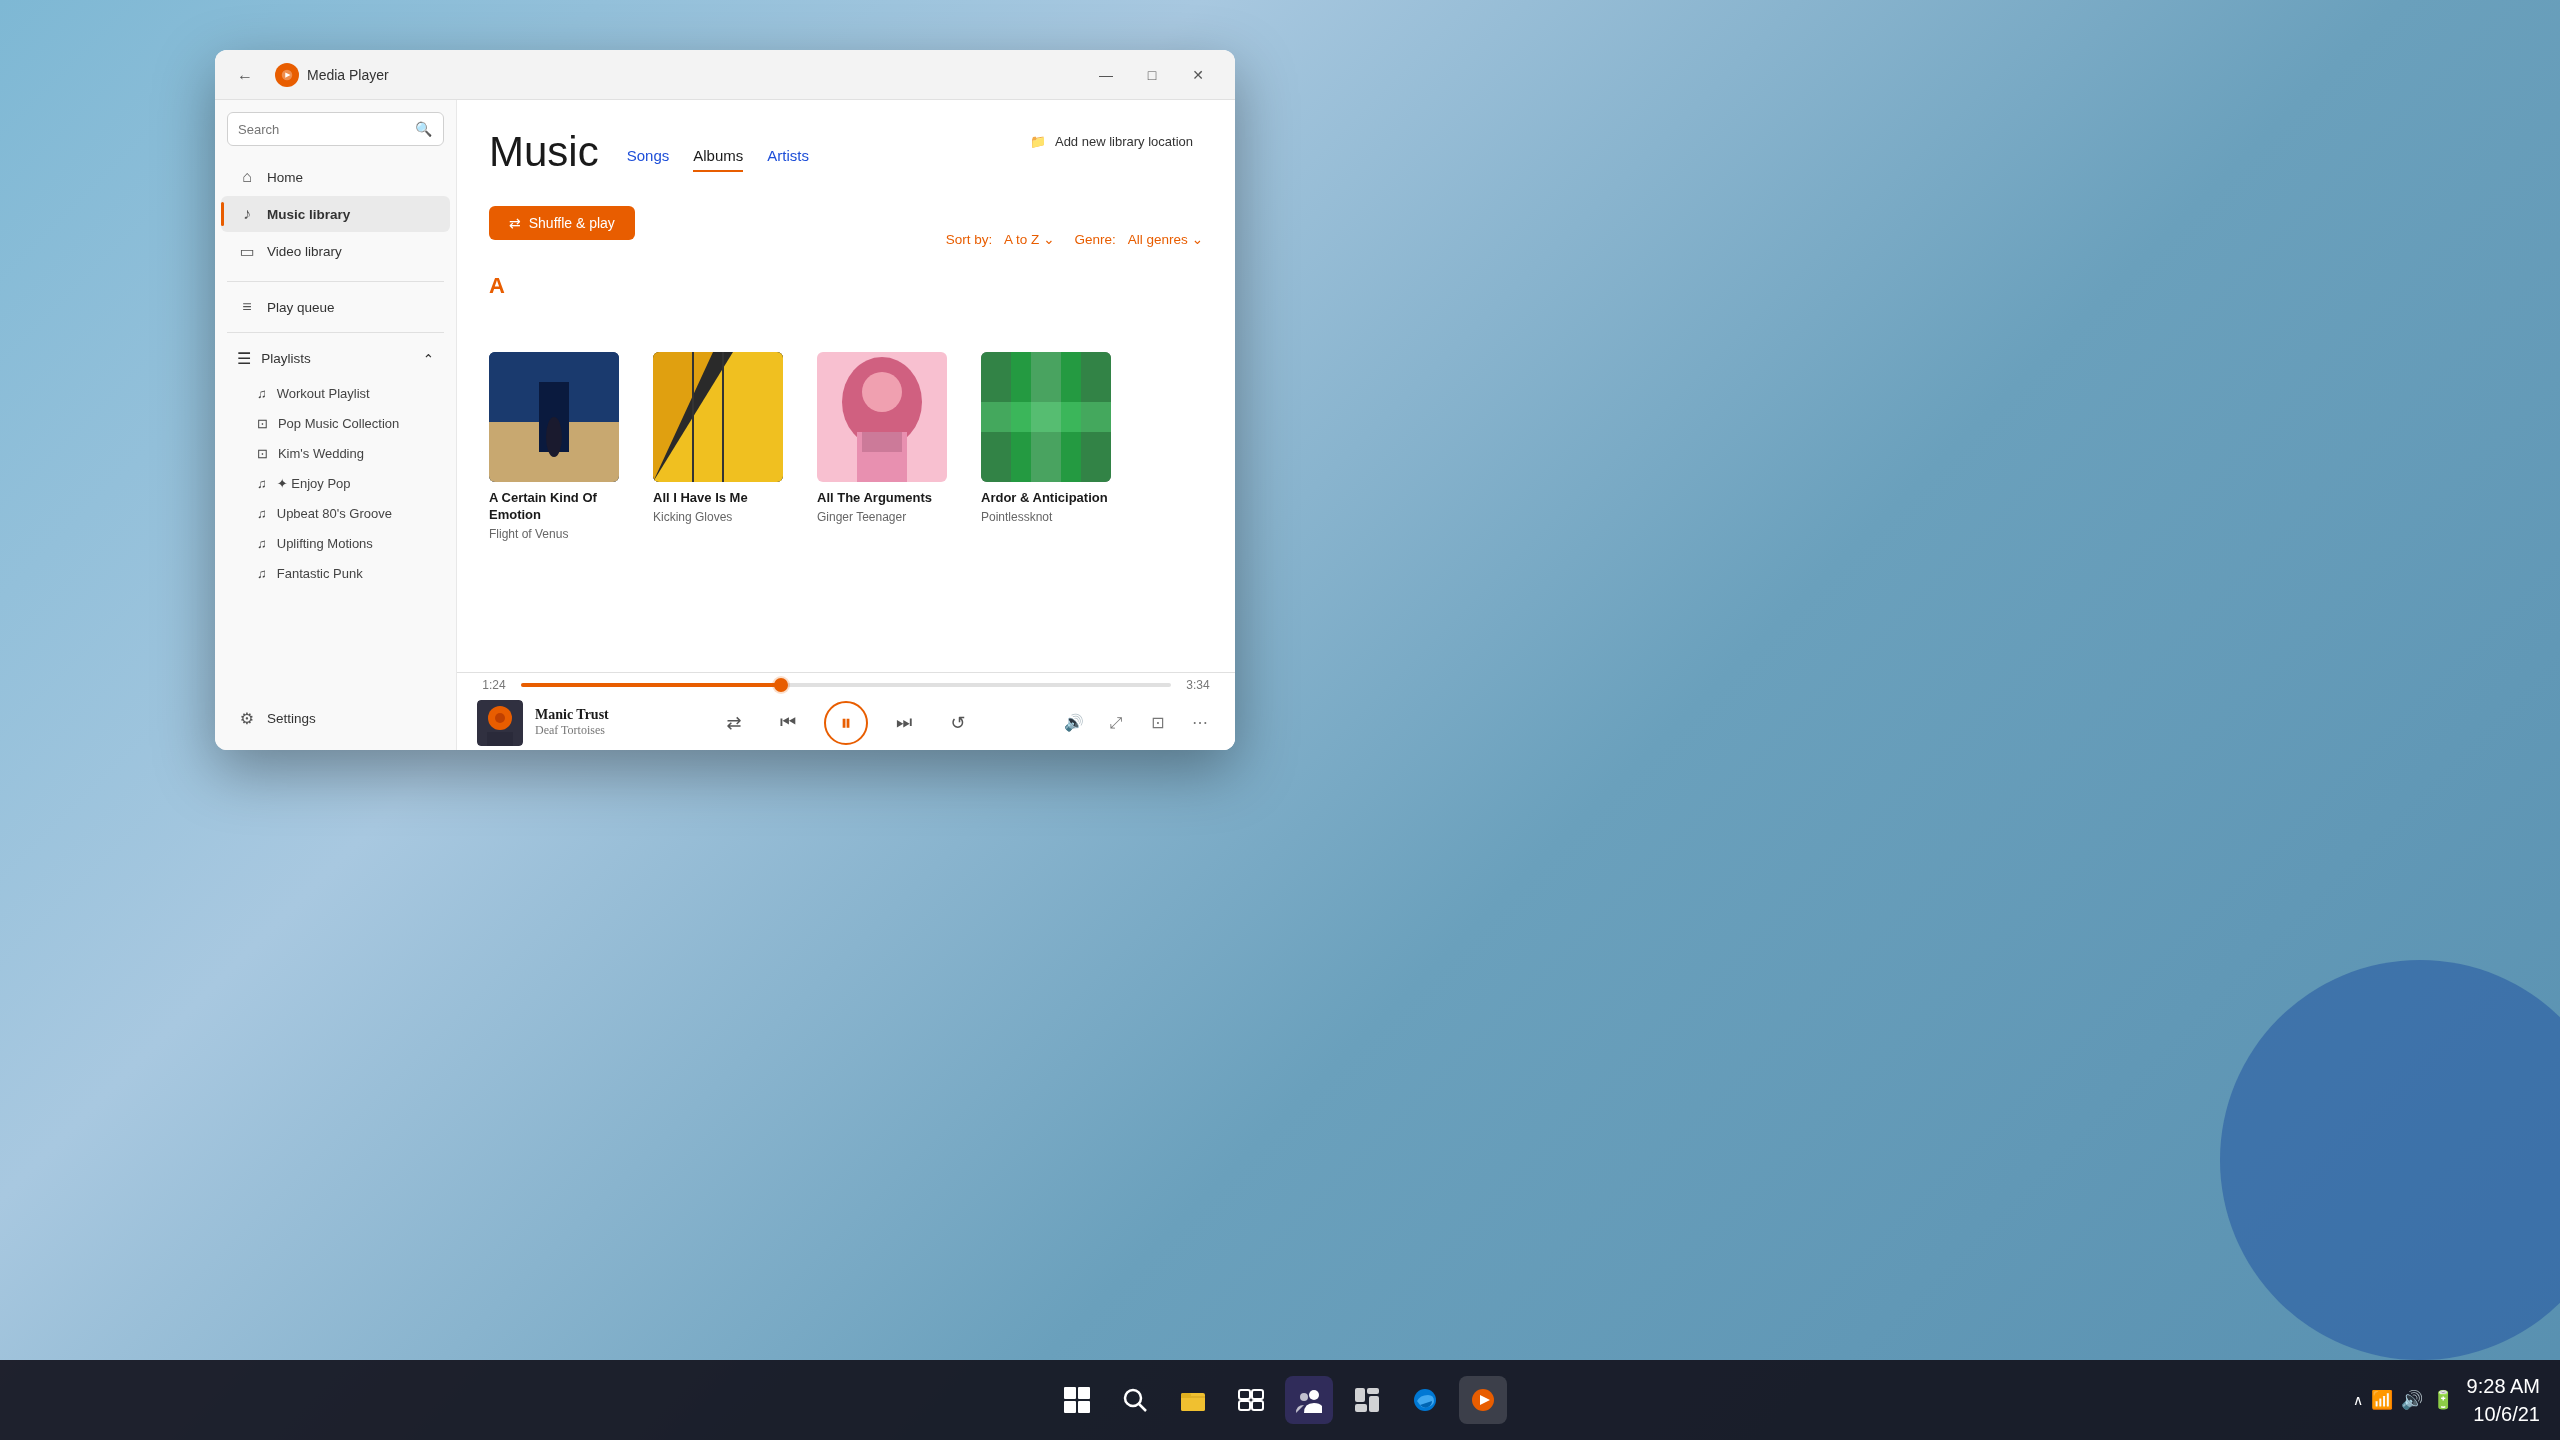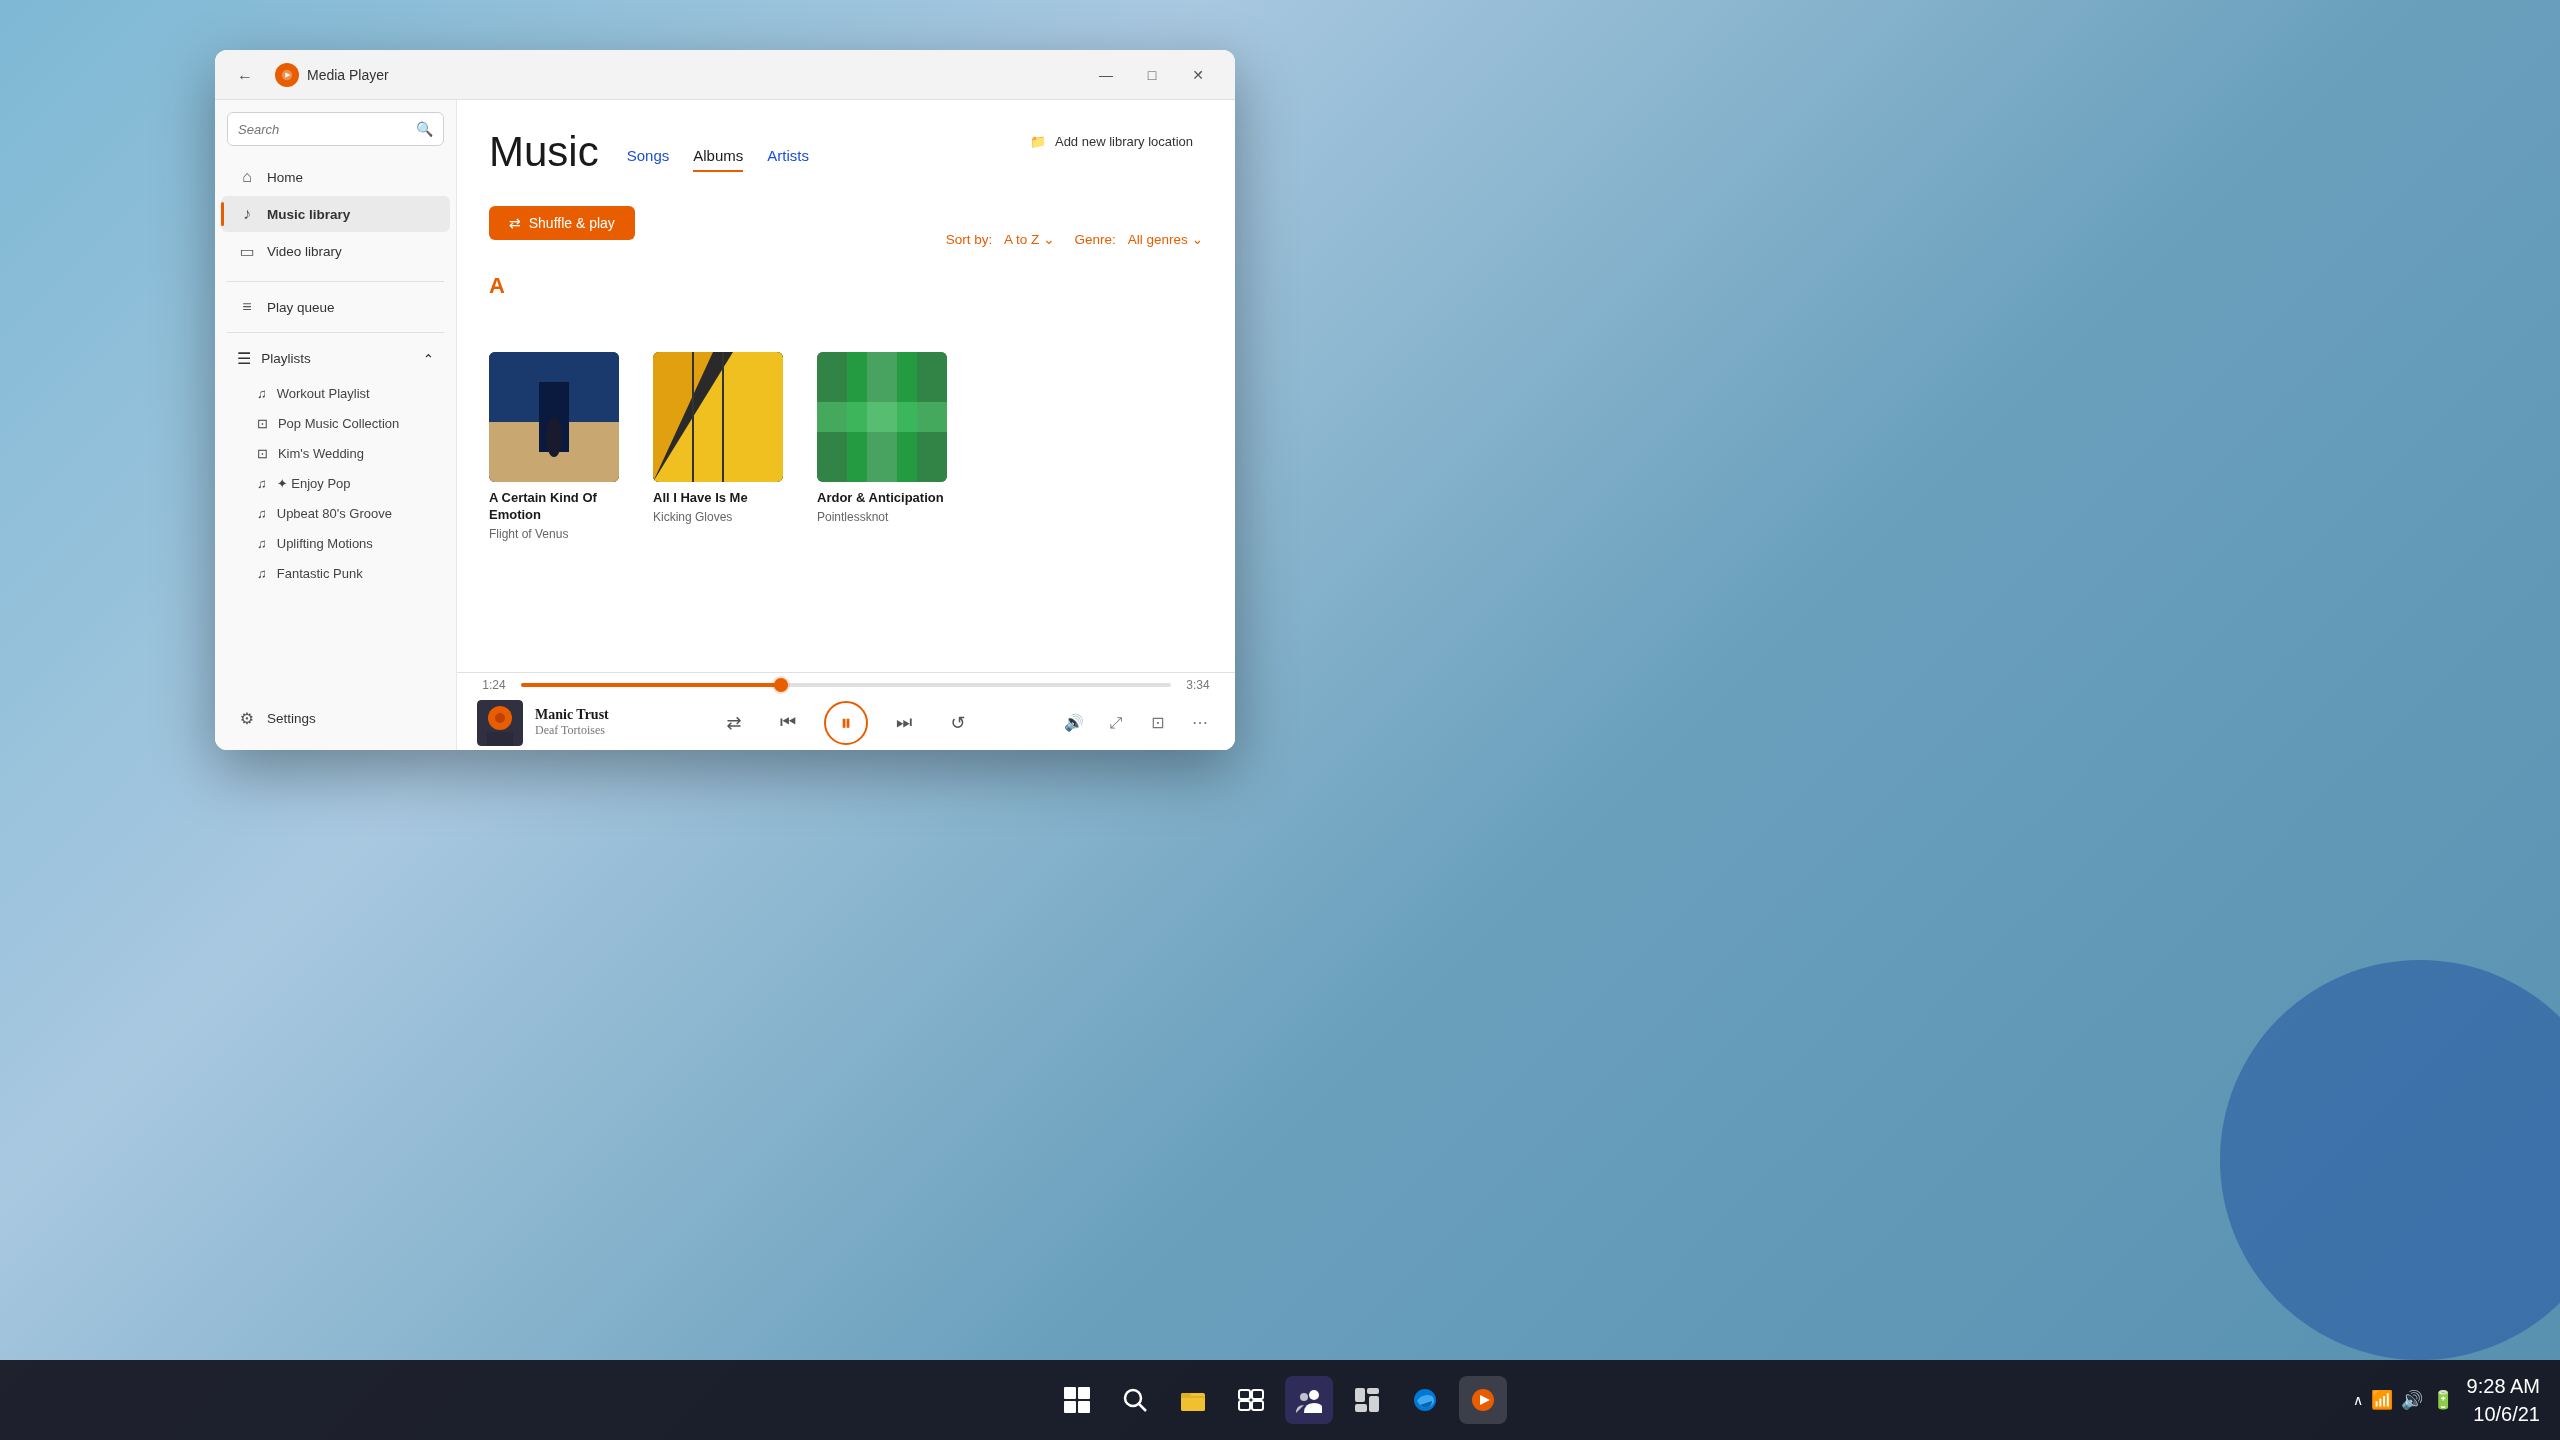--- a/index.html
+++ b/index.html
@@ -114,21 +114,20 @@
       padding: 0 10px;
       height: 34px;
     }
     .sidebar-search input {
       border: none;
       outline: none;
       background: transparent;
       font-size: 13px;
       color: #6d28d9;
       flex: 1;
-      font-style: italic;
     }
     .sidebar-search-icon { font-size: 14px; color: #777; }
     .sidebar-nav { padding: 4px 0; }
     .sidebar-item {
       display: flex;
       align-items: center;
       gap: 10px;
       padding: 9px 16px;
       cursor: pointer;
       font-size: 13.5px;
@@ -564,20 +563,35 @@
                   </svg>
                 </div>
               </div>
               <div class="album-name">All I Have Is Me</div>
               <div class="album-artist">Kicking Gloves</div>
             </div>
             <div class="album-card">
               <div class="album-art">
                 <div class="album-art-inner">
                   <svg width="130" height="130" viewBox="0 0 130 130">
+                    <rect width="130" height="130" fill="#f8c0d0"></rect>
+                    <ellipse cx="65" cy="50" rx="40" ry="45" fill="#d06080"></ellipse>
+                    <rect x="40" y="80" width="50" height="50" fill="#e890b0"></rect>
+                    <ellipse cx="65" cy="40" rx="20" ry="20" fill="#f0a0b0"></ellipse>
+                    <rect x="45" y="80" width="40" height="20" fill="#c07090" opacity="0.7"></rect>
+                  </svg>
+                </div>
+              </div>
+              <div class="album-name">All The Arguments</div>
+              <div class="album-artist">Ginger Teenager</div>
+            </div>
+            <div class="album-card">
+              <div class="album-art">
+                <div class="album-art-inner">
+                  <svg width="130" height="130" viewBox="0 0 130 130">
                     <rect width="130" height="130" fill="#202820"></rect>
                     <rect x="0" y="0" width="130" height="130" fill="#40c060" opacity="0.6"></rect>
                     <rect x="30" y="0" width="20" height="130" fill="#20a040" opacity="0.8"></rect>
                     <rect x="80" y="0" width="20" height="130" fill="#20a040" opacity="0.8"></rect>
                     <rect x="0" y="50" width="130" height="30" fill="#60e080" opacity="0.4"></rect>
                     <rect x="50" y="0" width="30" height="130" fill="#80f0a0" opacity="0.3"></rect>
                   </svg>
                 </div>
               </div>
               <div class="album-name">Ardor &amp; Anticipation</div>

